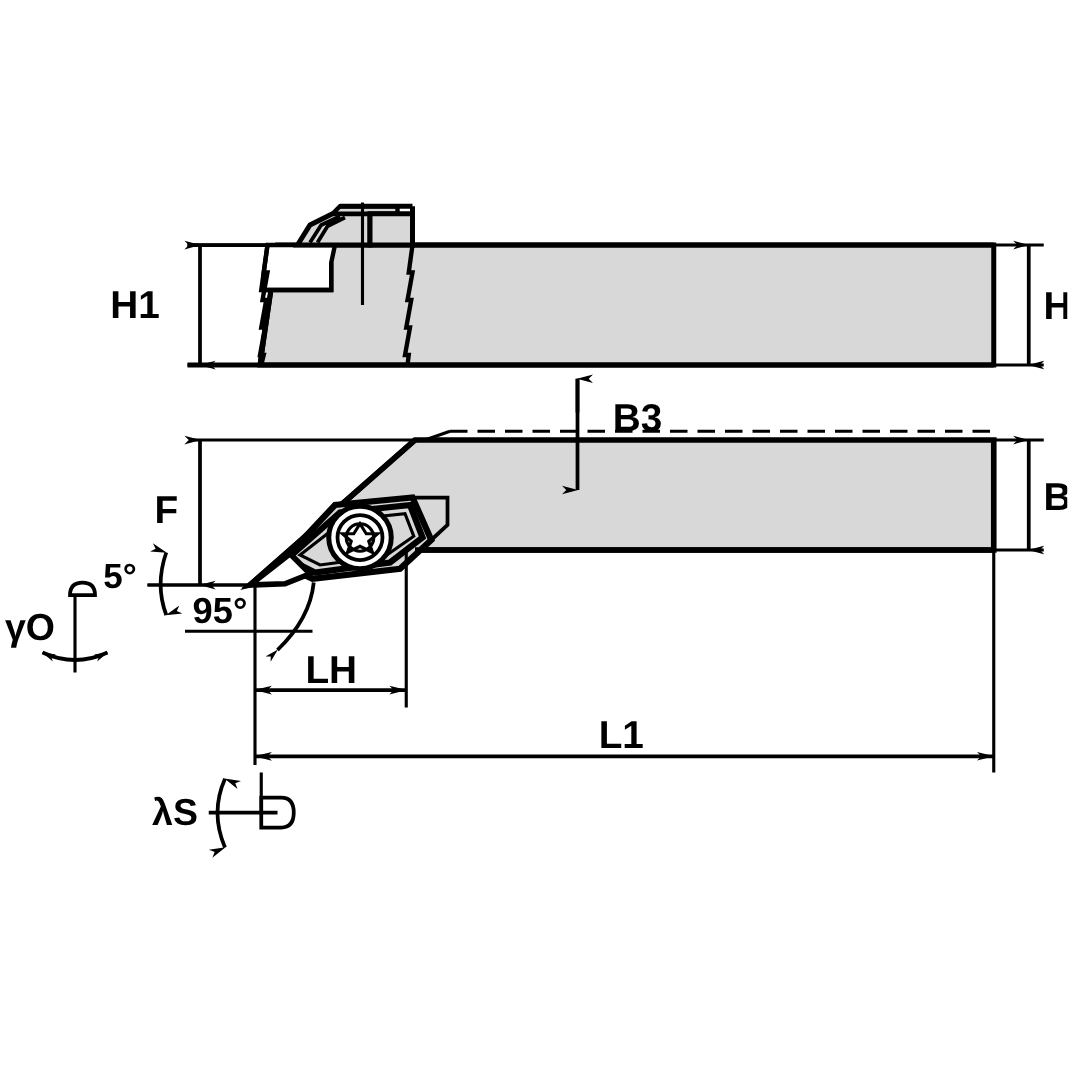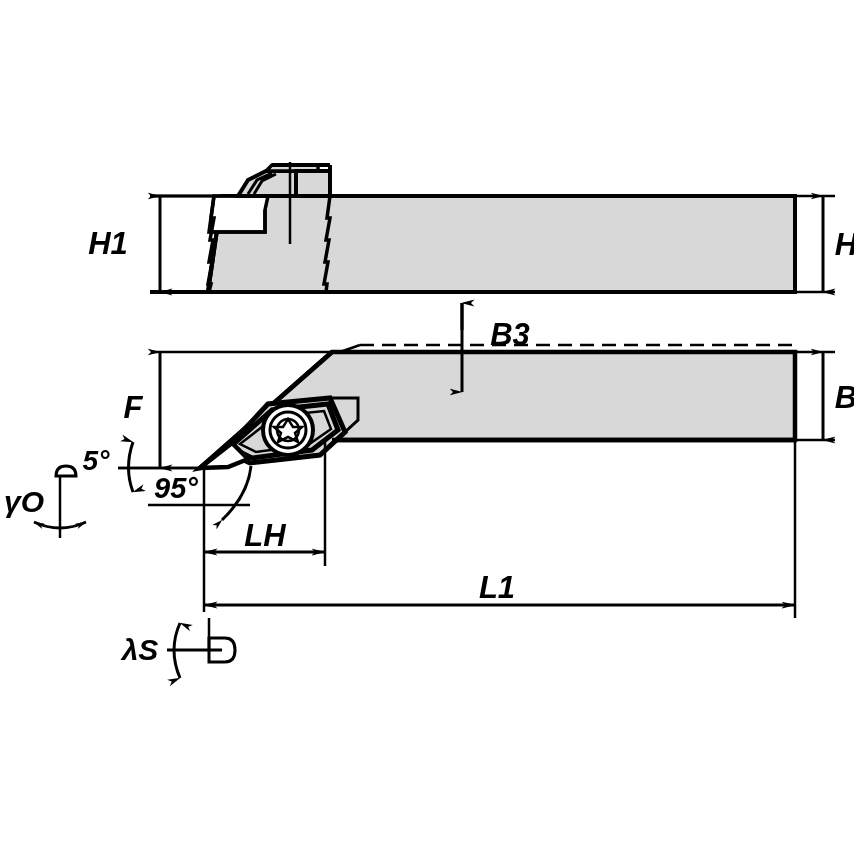--- a/index.html
+++ b/index.html
@@ -1,17 +1,17 @@
 <!DOCTYPE html>
 <html><head>
 <meta charset="utf-8">
 <style>
   html,body{margin:0;padding:0;background:#ffffff;}
   body{width:854px;height:854px;font-family:"Liberation Sans",sans-serif;overflow:hidden;}
-  #stage{position:relative;width:854px;height:854px;background:#fff;font-style:italic;}
+  #stage{position:relative;width:854px;height:854px;background:#fff;}
   svg{display:block;}
   .lbl{font-family:"Liberation Sans",sans-serif;font-weight:bold;fill:#000;}
 </style>
 </head>
 <body>
 
 <div id="stage">
 <svg width="854" height="854" viewBox="0 0 854 854">
   <defs>
     <marker id="arrUp" markerWidth="9" markerHeight="13" refX="4.5" refY="0.5" orient="auto" markerUnits="userSpaceOnUse">

